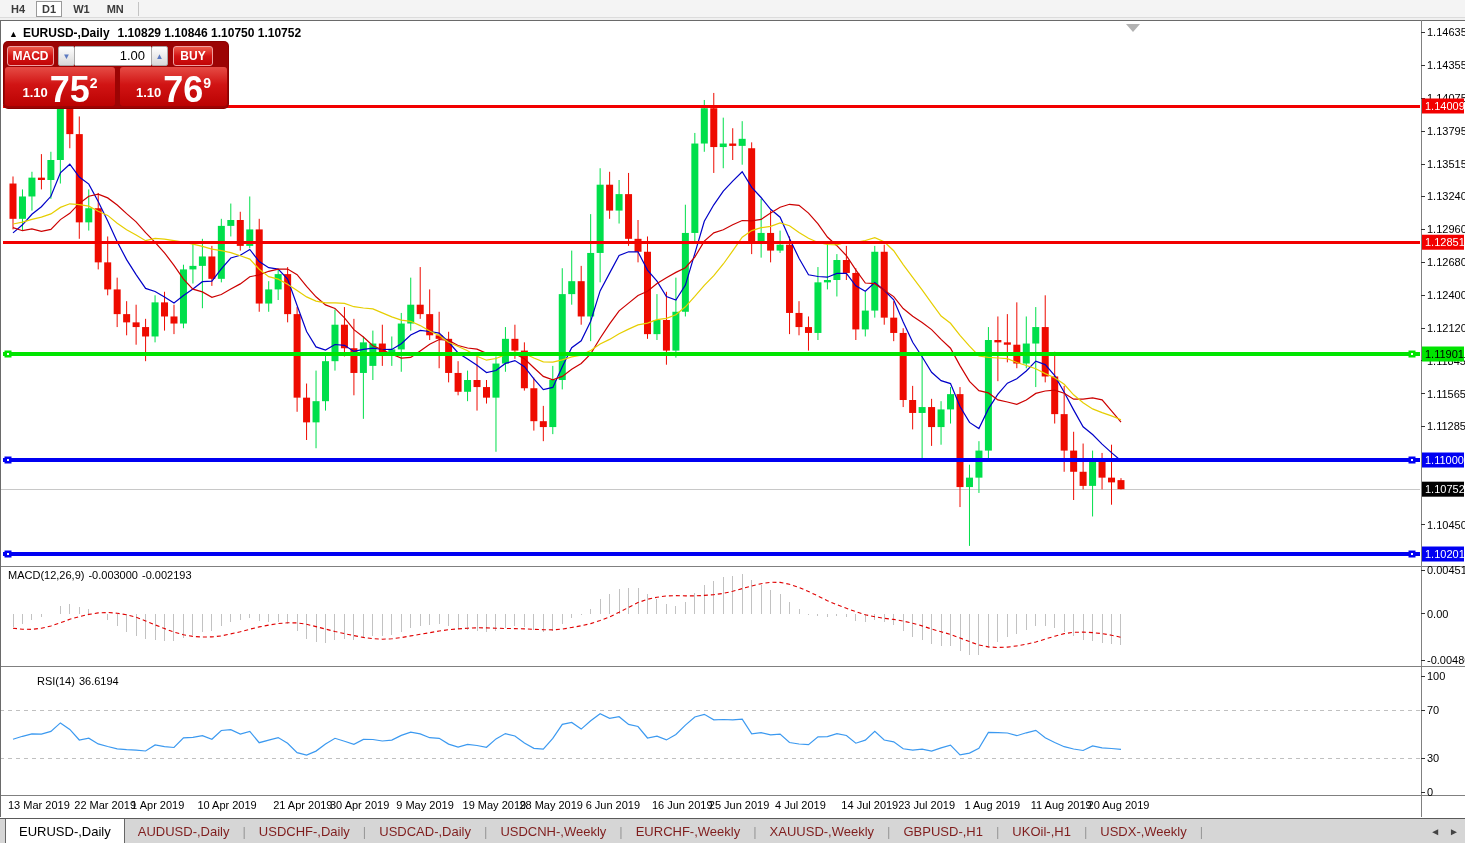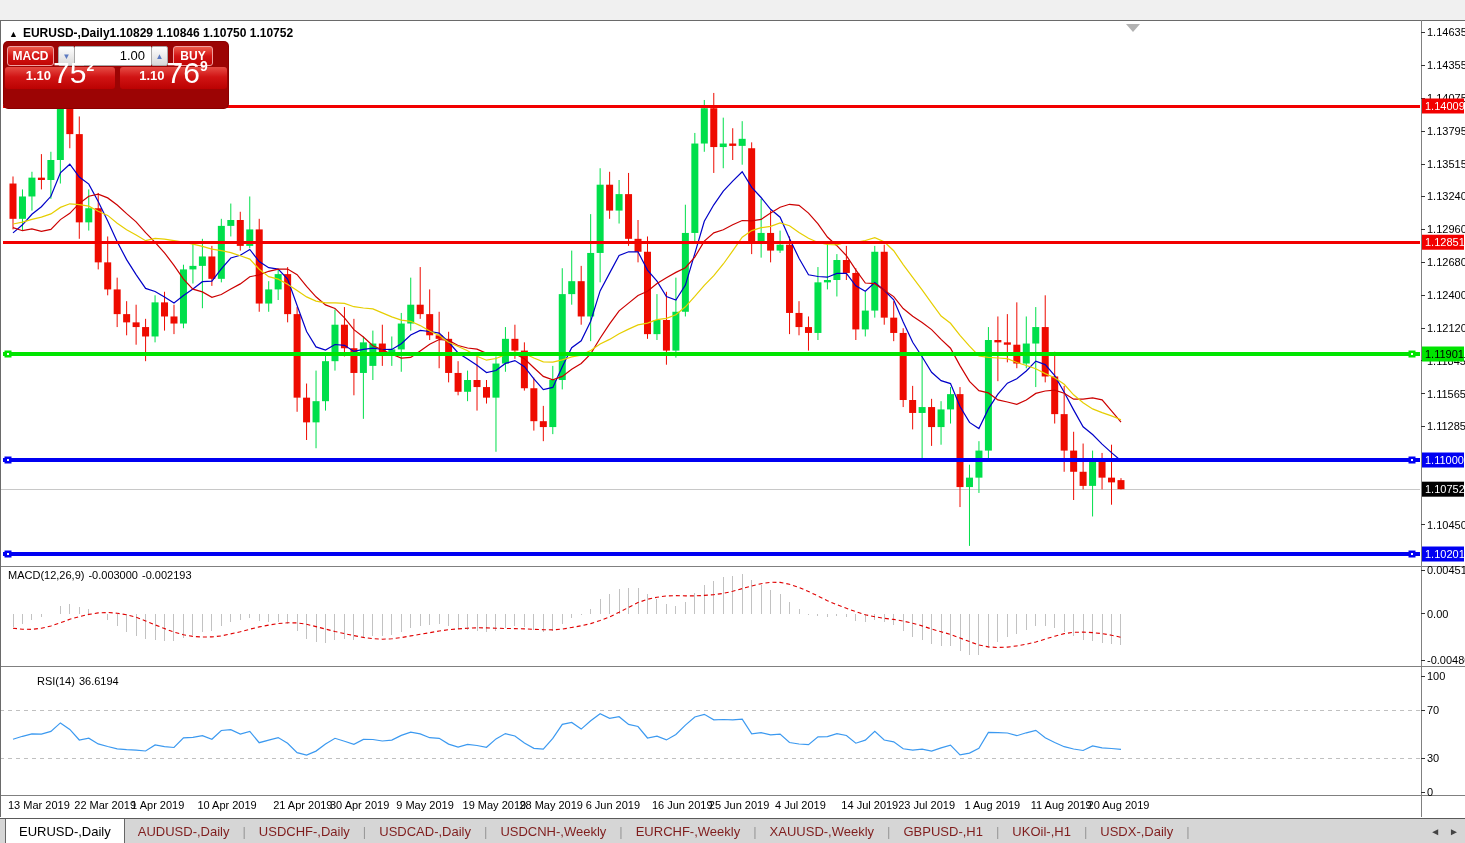--- a/index.html
+++ b/index.html
@@ -11,56 +11,63 @@
   .tf-btn { font-size:11px; font-weight:bold; color:#3c3c3c; padding:1px 5px; margin-left:5px; border:1px solid transparent; cursor:default; }
   .tf-btn.active { background:#fff; border:1px solid #9a9a9a; }
   .tf-sep { width:1px; height:14px; background:#c4c4c4; margin:0 4px 0 8px; }
 
   
   .chart-window { position:absolute; left:0; top:20px; width:1465px; height:798px; background:#fff; }
   #chart-svg { position:absolute; left:0; top:0; }
 
   .chart-title { position:absolute; left:9px; top:6px; z-index:4; font-size:12px; font-weight:bold; color:#000; pointer-events:none; }
   .chart-title .tri { font-size:9px; margin-right:5px; }
-  .chart-title .ohlc { }
+  .chart-title .ohlc { margin-left:8px; }
 
   .indic-label { position:absolute; z-index:4; font-size:11px; color:#000; pointer-events:none;text-align:right; }
   .indic-label span { margin-right:4px; }
 
   
   .trade-panel { position:absolute; left:4px; top:22px; width:224px; height:66px; z-index:5; background:#9c0404; border-radius:4px; box-shadow:0 0 0 1px #8a0000; }
   .tp-row1 { position:absolute; left:0; top:3px; width:100%; height:21px; display:flex; align-items:center; }
   .tp-btn { height:20px; border:1px solid #f0a0a0; border-radius:3px; background:linear-gradient(180deg,#ef5a4a 0%,#d31414 50%,#c10505 100%); color:#fff; font-size:12px; font-weight:bold; text-align:center; line-height:18px; }
   .tp-sell { width:47px; margin-left:3px; }
   .tp-buy { width:40px; margin-left:5px; }
   .tp-spin { width:17px; height:20px; background:linear-gradient(180deg,#fefefe,#d9d9d9); border:1px solid #a8a8a8; color:#5b79c0; font-size:8px; text-align:center; line-height:19px; margin-left:4px; border-radius:2px; }
   .tp-spin.up { margin-left:0; }
   .tp-input { width:76px; height:20px; background:#fff; border:1px solid #a8a8a8; border-left:none; border-right:none; font-size:13px; color:#000; text-align:right; padding-right:6px; font-family:"Liberation Sans",sans-serif; }
   .tp-row2 { position:absolute; left:0; top:25px; width:100%; height:39px; }
-  .tp-price { position:absolute; top:0; height:22px; border-radius:3px; background:linear-gradient(180deg,#e64c45 0%,#d11414 45%,#bb0202 100%); color:#fff; display:flex; align-items:flex-end; justify-content:center; padding-bottom:3px; }
+  .tp-price { position:absolute; top:0; height:39px; border-radius:3px; background:linear-gradient(180deg,#e64c45 0%,#d11414 45%,#bb0202 100%); color:#fff; display:flex; align-items:flex-end; justify-content:center; padding-bottom:3px; }
   .tp-price.sell { left:1px; width:110px; }
   .tp-price.buy { left:116px; width:107px; }
   .tp-price .small { font-size:13px; font-weight:bold; margin-bottom:3px; }
-  .tp-price .big { font-size:30px; font-weight:normal; line-height:26px; margin-left:2px; }
+  .tp-price .big { font-size:36px; font-weight:bold; line-height:26px; margin-left:2px; }
   .tp-price .sup { font-size:14px; font-weight:bold; position:relative; top:-12px; }
 
   .shift-marker { position:absolute; left:1126px; top:4px; z-index:3; width:0; height:0; border-left:7px solid transparent; border-right:7px solid transparent; border-top:8px solid #b2b2b2; }
 
   
   .tabbar { position:absolute; left:0; top:818px; width:1465px; height:25px; background:#d6d6d6; border-top:1px solid #5a5a5a; display:flex; align-items:stretch; font-size:13px; }
   .tab { color:#7f1d1d; display:flex; align-items:center; padding:0 13px; cursor:default; white-space:nowrap; }
   .tab.active { background:#fff; color:#000; border-left:1px solid #666; border-right:1px solid #666; margin-left:5px; }
   .tab-sep { color:#999; display:flex; align-items:center; }
   .tab-arrows { position:absolute; right:6px; top:0; height:100%; display:flex; align-items:center; gap:9px; color:#444; font-size:10px; }
 </style>
 </head>
 <body>
 
 <div class="app">
 
+  <div class="toolbar" id="tf-toolbar">
+      <div class="tf-btn">H4</div>
+      <div class="tf-btn active">D1</div>
+      <div class="tf-btn">W1</div>
+      <div class="tf-btn">MN</div>
+      <div class="tf-sep"></div>
+    </div>
 
   <div class="chart-window">
     <svg id="chart-svg" width="1465" height="798">
         <g>
           <line x1="0" y1="469.18604999999985" x2="1420" y2="469.18604999999985" stroke="#C8C8C8" stroke-width="1" shape-rendering="crispEdges"></line>
         </g>
         <g>
           <line x1="13" y1="156.4723499999993" x2="13" y2="209.4148500000013" stroke="#EE0B00" stroke-width="1"></line>
           <rect x="9.5" y="163.5313500000011" width="7" height="35.29499999999874" fill="#EE0B00"></rect>
           <line x1="22.47" y1="169.41385000000048" x2="22.47" y2="210.59135000000117" stroke="#00DF4B" stroke-width="1"></line>
@@ -583,20 +590,20 @@
       <div class="tab">USDCNH-,Weekly</div>
       <span class="tab-sep">|</span>
       <div class="tab">EURCHF-,Weekly</div>
       <span class="tab-sep">|</span>
       <div class="tab">XAUUSD-,Weekly</div>
       <span class="tab-sep">|</span>
       <div class="tab">GBPUSD-,H1</div>
       <span class="tab-sep">|</span>
       <div class="tab">UKOil-,H1</div>
       <span class="tab-sep">|</span>
-      <div class="tab">USDX-,Daily</div>
+      <div class="tab">USDX-,Weekly</div>
       <span class="tab-sep">|</span>
       <div class="tab-arrows">
       <span>◄</span>
       <span>►</span>
     </div>
   </div>
 </div>
 
 </body></html>

